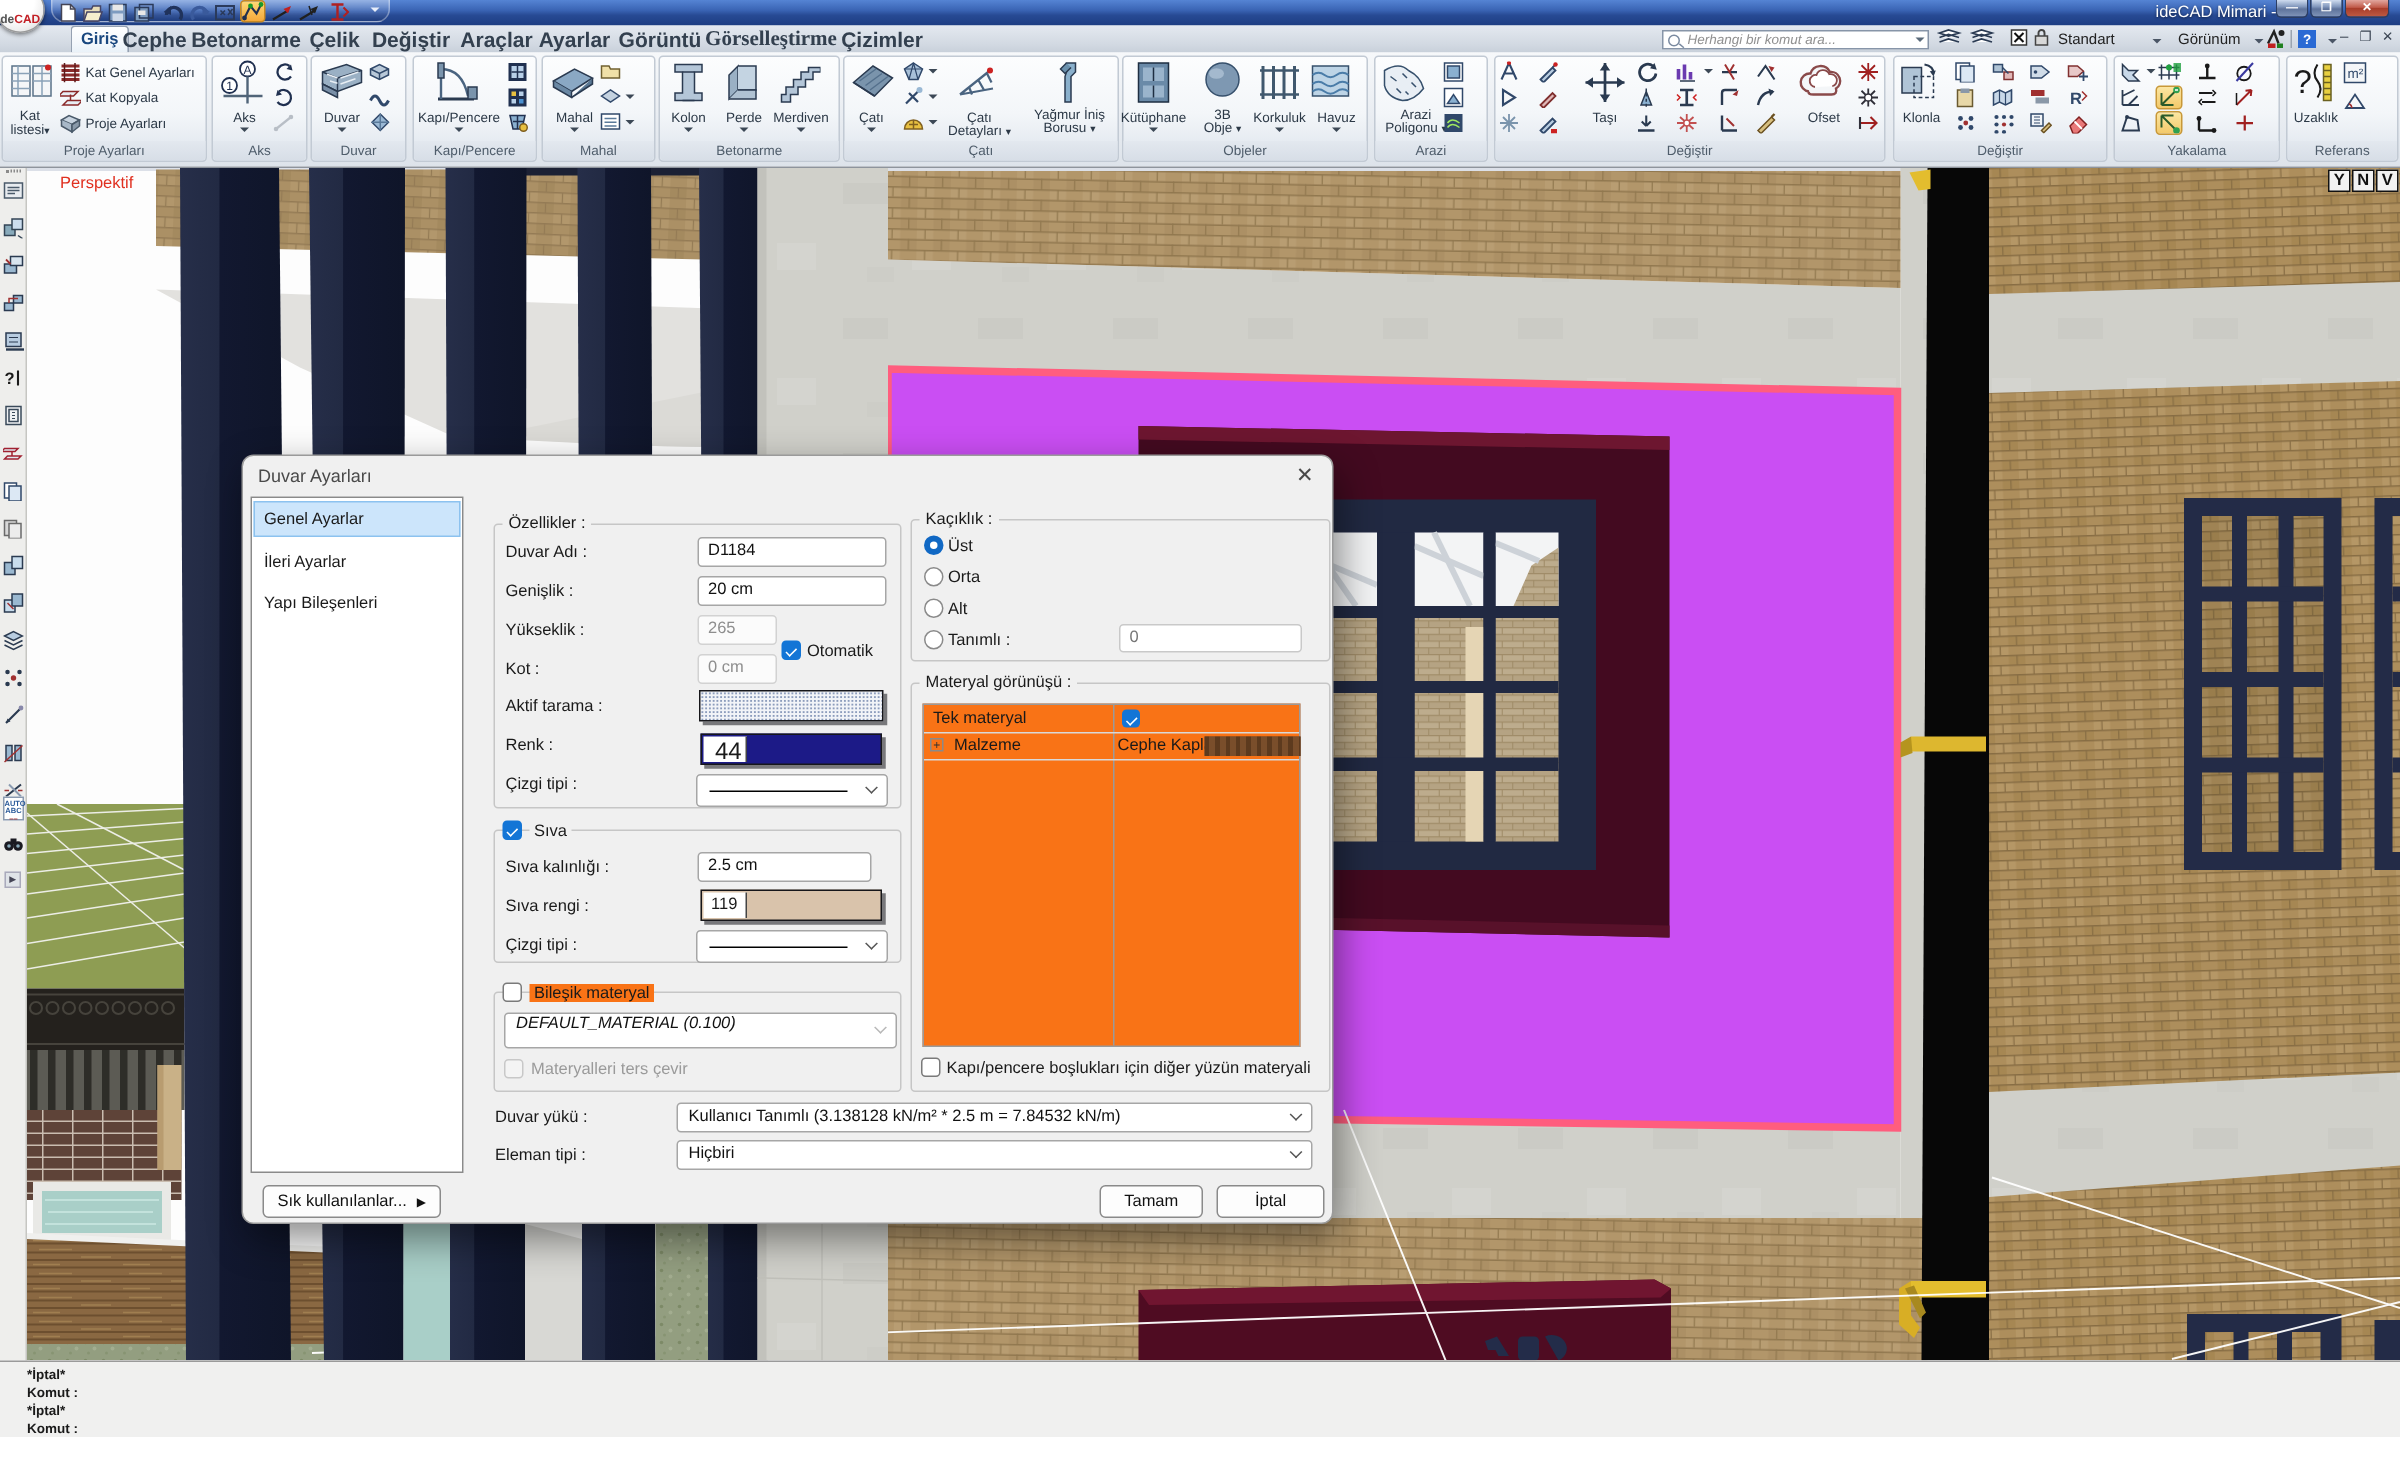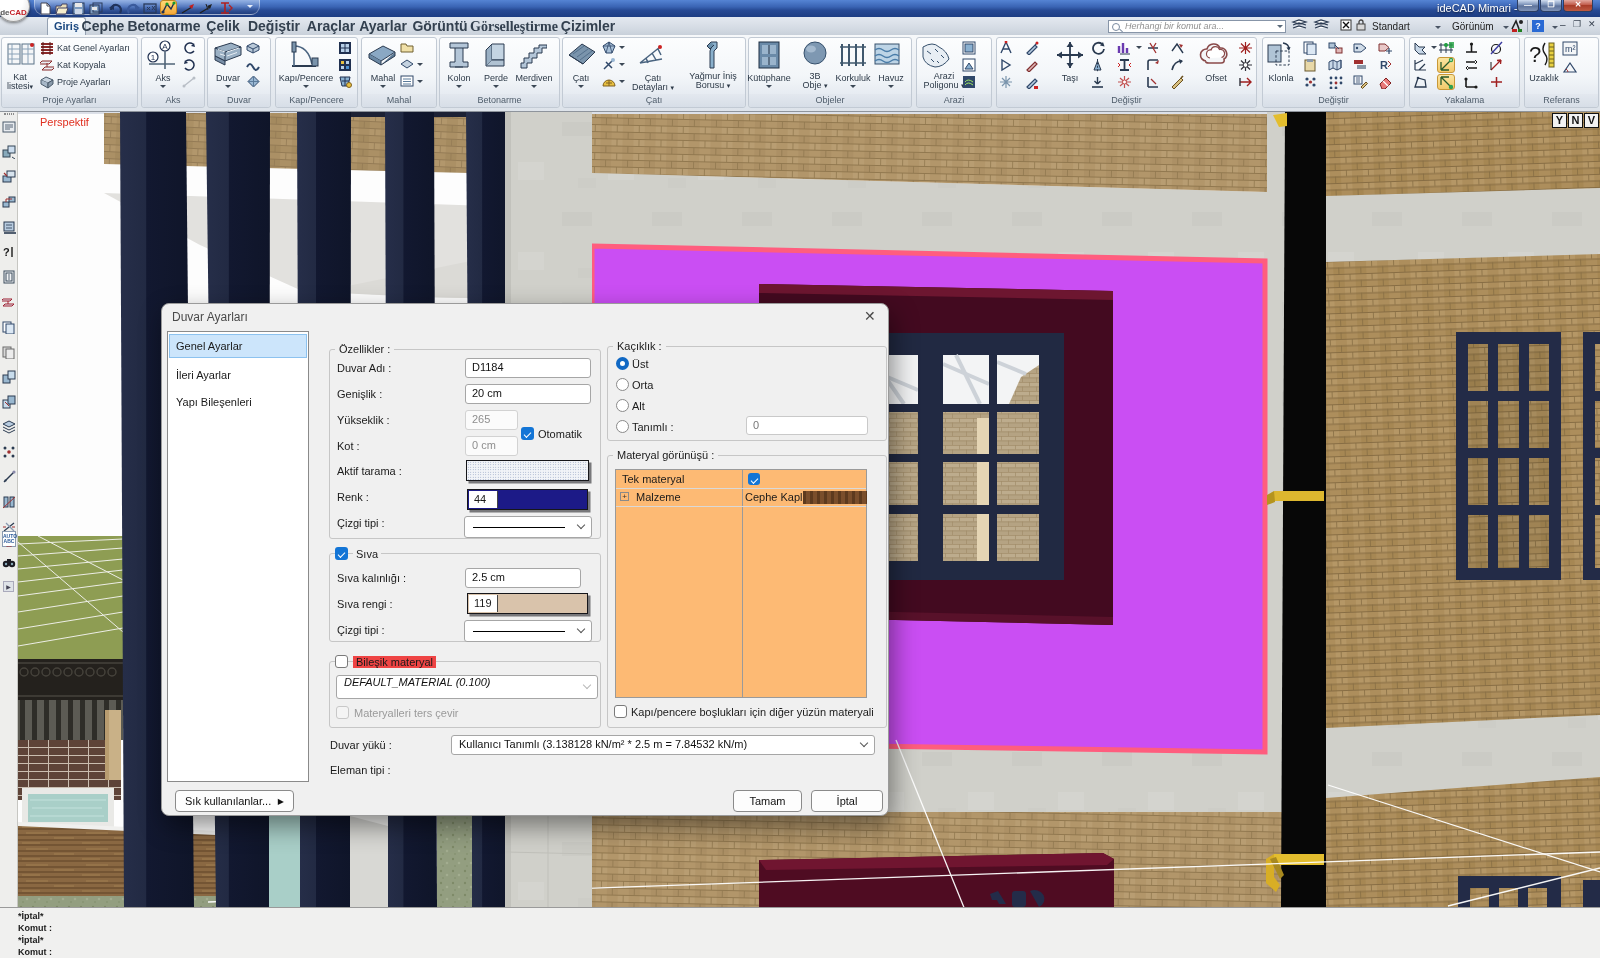--- a/index.html
+++ b/index.html
@@ -1032,21 +1032,21 @@
  <div class="lbl" style="left:175px;top:110px;">Yükseklik :</div>
  <div class="inp dis" style="left:303px;top:106px;width:53px;height:20px;">265</div>
  <div class="cbx" style="left:359px;top:123px;"></div>
  <div class="lbl" style="left:376px;top:124px;">Otomatik</div>
  <div class="lbl" style="left:175px;top:136px;">Kot :</div>
  <div class="inp dis" style="left:303px;top:132px;width:53px;height:20px;">0 cm</div>
  <div class="lbl" style="left:175px;top:161px;">Aktif tarama :</div>
  <div style="position:absolute;left:304px;top:156px;width:123px;height:21px;background-color:#f2f4f8;border:1px solid #16161a;box-shadow:2.5px 2.5px 0 rgba(40,40,45,.6);background-image:radial-gradient(circle,#8c9cbc .55px,transparent .7px);background-size:2.5px 2.5px;"></div>
  <div class="lbl" style="left:175px;top:187px;">Renk :</div>
  <div style="position:absolute;left:305px;top:185px;width:121px;height:21px;border:1px solid #16161a;box-shadow:2.5px 2.5px 0 rgba(40,40,45,.6);background:#1c1a87;">
-   <div style="position:absolute;left:1px;top:1px;width:29px;height:17px;background:#fff;border-right:1px solid #444;padding:2px 0 0 5px;font-size:11px;">44</div>
+   <div style="position:absolute;left:1px;top:1px;width:29px;height:17px;background:#fff;border-right:1px solid #444;padding:2px 0 0 5px;font-size:16px;text-align:center;">44</div>
  </div>
  <div class="lbl" style="left:175px;top:213px;">Çizgi tipi :</div>
  <div class="combo" style="left:302px;top:212px;width:128px;height:22px;">
         <div style="position:absolute;left:8px;top:10px;width:92px;height:1.4px;background:#000;"></div>
         <div class="ch"></div>
       </div>
 
  <div class="gbox" style="left:167px;top:249px;width:272px;height:89px;"></div>
  <div class="cbx" style="left:173px;top:243px;"></div>
  <div class="lbl" style="left:191px;top:244px;background:#f0f0f0;padding:0 3px;">Sıva</div>
@@ -1057,34 +1057,38 @@
    <div style="position:absolute;left:1px;top:1px;width:29px;height:17px;background:#fff;border-right:1px solid #444;padding:2px 0 0 5px;font-size:11px;">119</div>
  </div>
  <div class="lbl" style="left:175px;top:320px;">Çizgi tipi :</div>
  <div class="combo" style="left:302px;top:316px;width:128px;height:22px;">
         <div style="position:absolute;left:8px;top:10px;width:92px;height:1.4px;background:#000;"></div>
         <div class="ch"></div>
       </div>
 
  <div class="gbox" style="left:167px;top:357px;width:272px;height:67px;"></div>
  <div class="cbx off" style="left:173px;top:351px;"></div>
- <div class="lbl" style="left:191px;top:352px;background:#ef4444;padding:0 3px;">Bileşik materyal</div>
+ <div class="lbl" style="left:191px;top:352px;background:#f97316;padding:0 3px;">Bileşik materyal</div>
  <div class="combo" style="left:174px;top:371px;width:262px;height:24px;">
         <span class="tx" style="top:0;font-style:italic;">DEFAULT_MATERIAL (0.100)</span>
         <div class="ch" style="border-color:#b8b8b8;"></div>
       </div>
  <div class="cbx dis" style="left:174px;top:402px;"></div>
  <div class="lbl" style="left:192px;top:403px;color:#9a9a9a;">Materyalleri ters çevir</div>
 
  <div class="lbl" style="left:168px;top:435px;">Duvar yükü :</div>
  <div class="combo" style="left:289px;top:431px;width:424px;height:20px;">
         <span class="tx" style="top:2px;">Kullanıcı Tanımlı (3.138128 kN/m² * 2.5 m = 7.84532 kN/m)</span>
         <div class="ch"></div>
       </div>
  <div class="lbl" style="left:168px;top:460px;">Eleman tipi :</div>
+ <div class="combo" style="left:289px;top:456px;width:424px;height:20px;">
+        <span class="tx" style="top:2px;">Hiçbiri</span>
+        <div class="ch"></div>
+      </div>
 
  <div class="btn" style="left:13px;top:486px;width:119px;height:22px;line-height:21px;text-align:left;padding-left:9px;">Sık kullanılanlar...<span style="position:absolute;right:9px;top:0;font-size:8px;">▶</span></div>
  <div class="btn" style="left:571px;top:486px;width:69px;height:22px;line-height:21px;">Tamam</div>
  <div class="btn" style="left:649px;top:486px;width:72px;height:22px;line-height:21px;">İptal</div>
 
  <div class="gbox" style="left:445px;top:42px;width:280px;height:95px;">
         <span class="gcap">Kaçıklık :</span>
       </div>
  <div class="rad on" style="left:454px;top:53px;"></div>
       <div class="lbl" style="left:470px;top:54px;">Üst</div>
@@ -1092,21 +1096,21 @@
       <div class="lbl" style="left:470px;top:75px;">Orta</div>
  <div class="rad" style="left:454px;top:95px;"></div>
       <div class="lbl" style="left:470px;top:96px;">Alt</div>
  <div class="rad" style="left:454px;top:116px;"></div>
       <div class="lbl" style="left:470px;top:117px;">Tanımlı :</div>
  <div class="inp" style="left:584px;top:112px;width:122px;height:19px;color:#777;border-color:#c9c9c9;">0</div>
 
  <div class="gbox" style="left:445px;top:151px;width:280px;height:273px;">
         <span class="gcap">Materyal görünüşü :</span>
       </div>
- <div style="position:absolute;left:453px;top:165px;width:252px;height:229px;background:#fdba74;border:1px solid #9a9a9a;">
+ <div style="position:absolute;left:453px;top:165px;width:252px;height:229px;background:#f97316;border:1px solid #9a9a9a;">
    <div style="position:absolute;left:126px;top:0;width:1px;height:227px;background:#9a9a9a;"></div>
    <div style="position:absolute;left:0;top:18px;width:250px;height:1px;background:#d9d9d9;"></div>
    <div style="position:absolute;left:0;top:36px;width:250px;height:1px;background:#d9d9d9;"></div>
    <div class="lbl" style="left:6px;top:3px;">Tek materyal</div>
    <div class="cbx" style="left:132px;top:3px;width:12px;height:12px;"></div>
    <div style="position:absolute;left:4px;top:22px;width:9px;height:9px;border:1px solid #8a8a8a;font-size:8px;line-height:7px;text-align:center;color:#333;">+</div>
    <div class="lbl" style="left:20px;top:21px;">Malzeme</div>
    <div class="lbl" style="left:129px;top:21px;">Cephe Kapla</div>
    <div style="position:absolute;left:187px;top:21px;width:64px;height:13px;background:#6f4526;background-image:repeating-linear-gradient(90deg,#5d3a1e 0 3px,#7a4e2b 3px 7px);"></div>
  </div>

